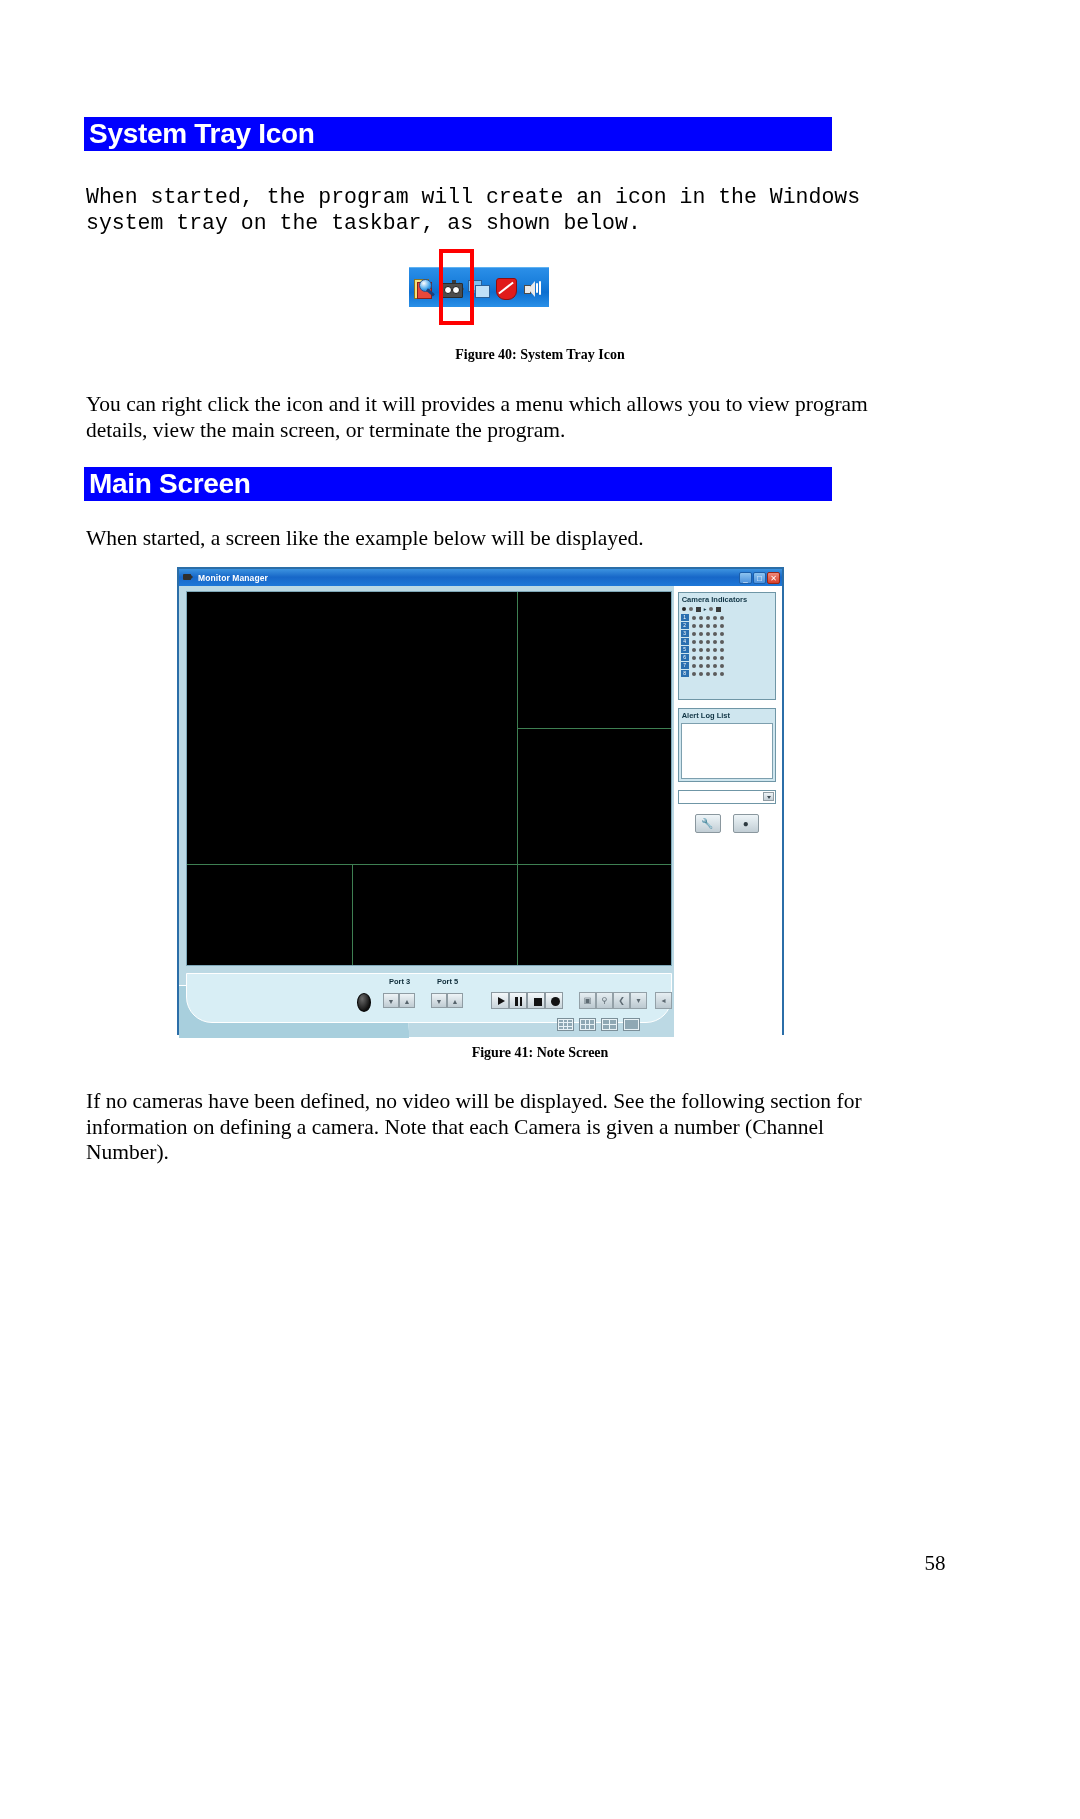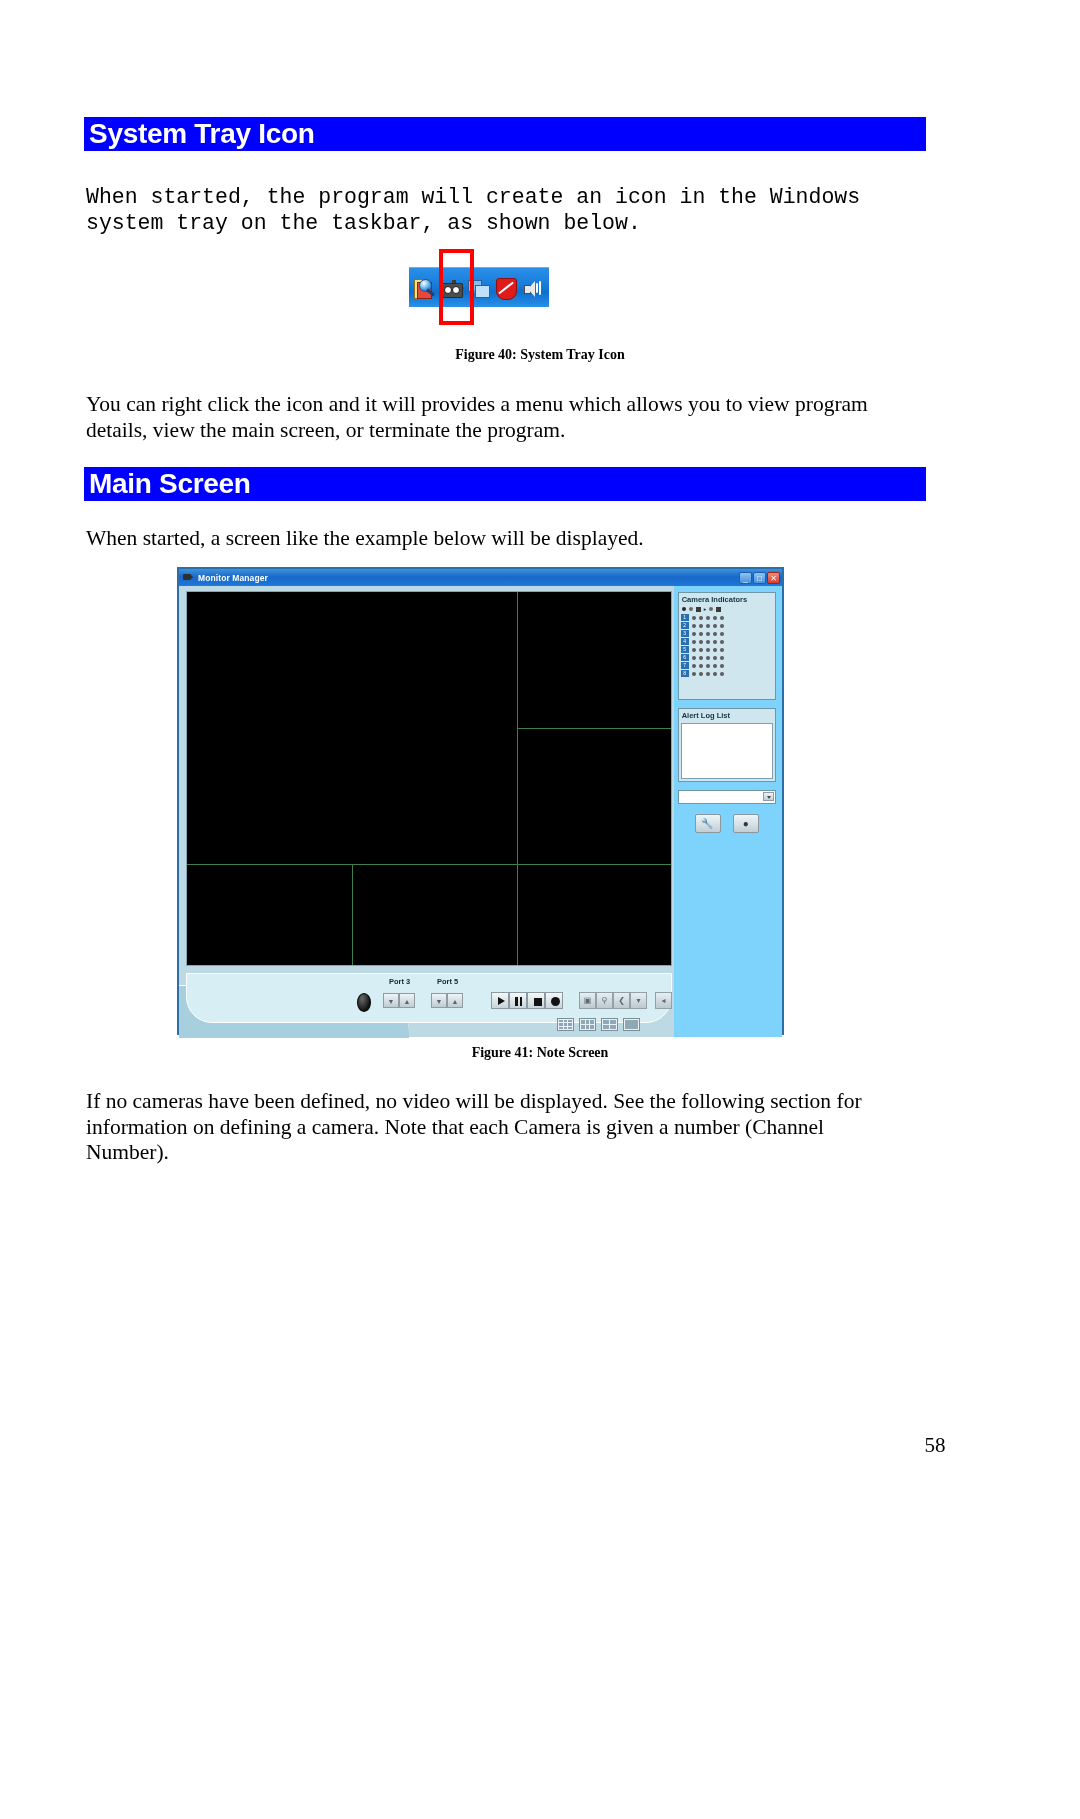--- a/index.html
+++ b/index.html
@@ -9,21 +9,21 @@
     font-family:"Liberation Serif", serif;
     color:#000000;
     position:relative;
     overflow:hidden;
   }
   .page { position:absolute; left:0; top:0; width:1080px; height:1819px; }
 
   
   .section-head {
     position:absolute;
-    left:84px; width:842px;
+    left:84px; width:748px;
     height:34px;
     background:#0000ff;
     color:#ffffff;
     font-family:"Liberation Sans", sans-serif;
     font-weight:bold;
     font-size:28px;
     line-height:34px;
     padding-left:5px;
     box-sizing:border-box;
     letter-spacing:-0.3px;
@@ -52,21 +52,21 @@
     font-weight:bold;
     font-size:14px;
   }
   #cap40 { top:347px; }
   #cap41 { top:1045px; }
 
   
   #pageno {
     position:absolute;
     left:0; width:1080px;
-    top:1433px;
+    top:1551px;
     text-align:center;
     font-size:21px;
   }
   #pageno span { margin-left:790px; }
 
   
   #fig40 {
     position:absolute;
     left:409px; top:267px;
     width:140px; height:40px;
@@ -295,21 +295,21 @@
     border:1px solid #93a0a7;
     box-sizing:border-box;
   }
   .cbtn-single .g {
     position:absolute; left:50%; top:50%; transform:translate(-50%,-50%);
     font-family:"Liberation Sans", sans-serif; font-size:8px; color:#5d6a72; line-height:1;
   }
 
   
   .mm-right {
-    width:109px; background:#7dd3fc;
+    width:109px; background:#ffffff;
     position:relative;
     padding:6px 6px 0 4px;
     box-sizing:border-box;
   }
   .panel {
     background:#cfe6ef;
     border:1px solid #6f96a6;
     box-sizing:border-box;
     margin-bottom:8px;
   }

